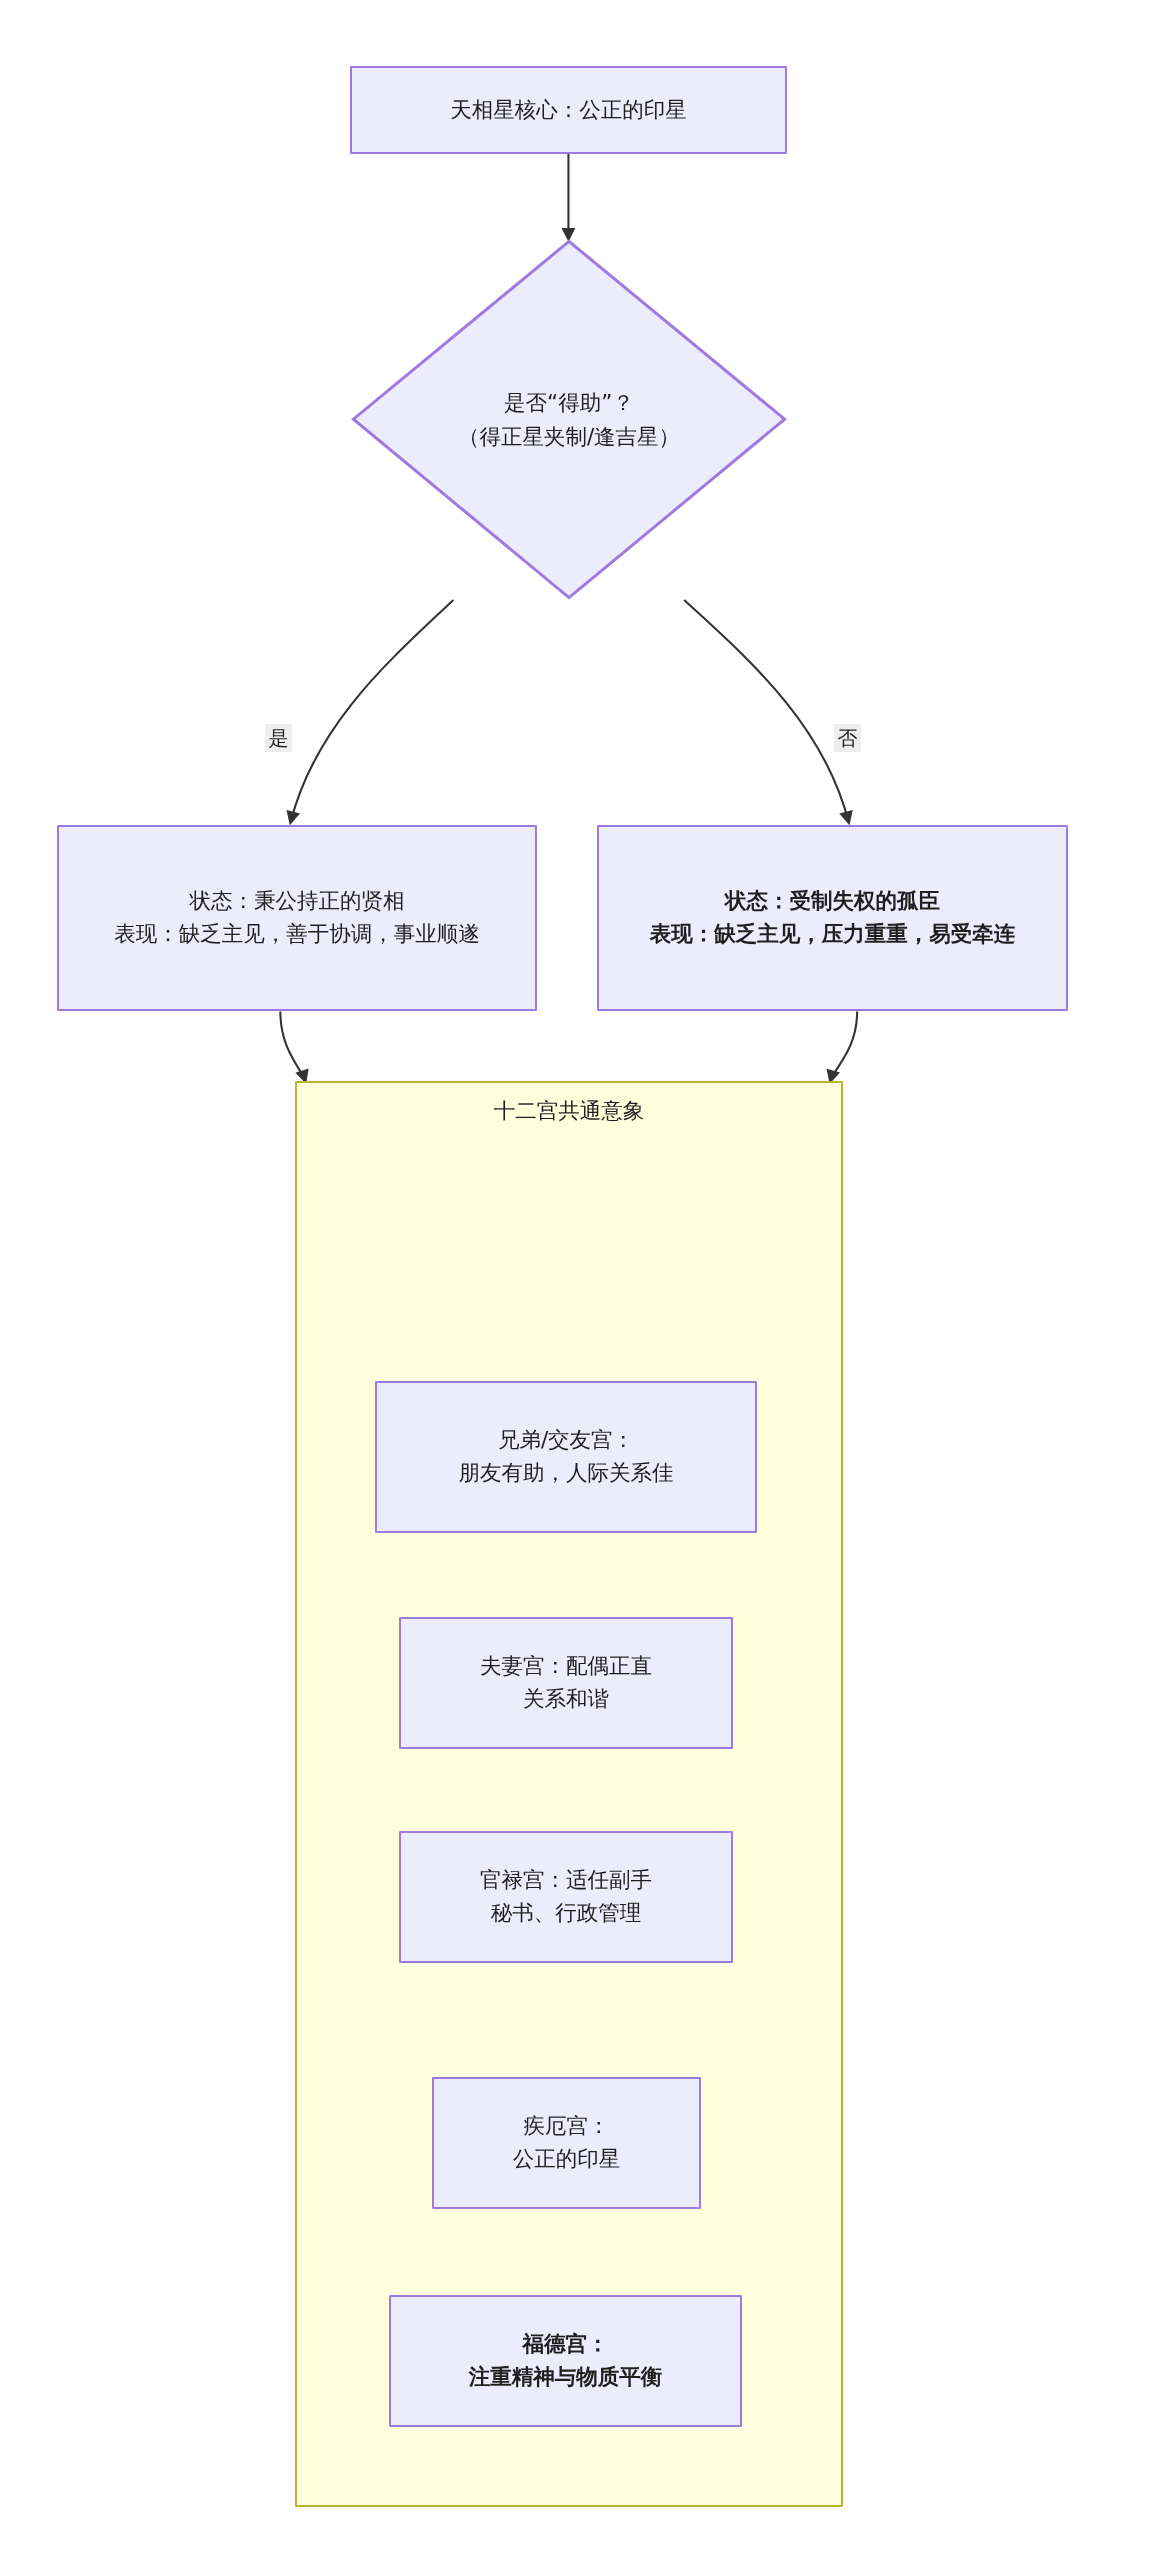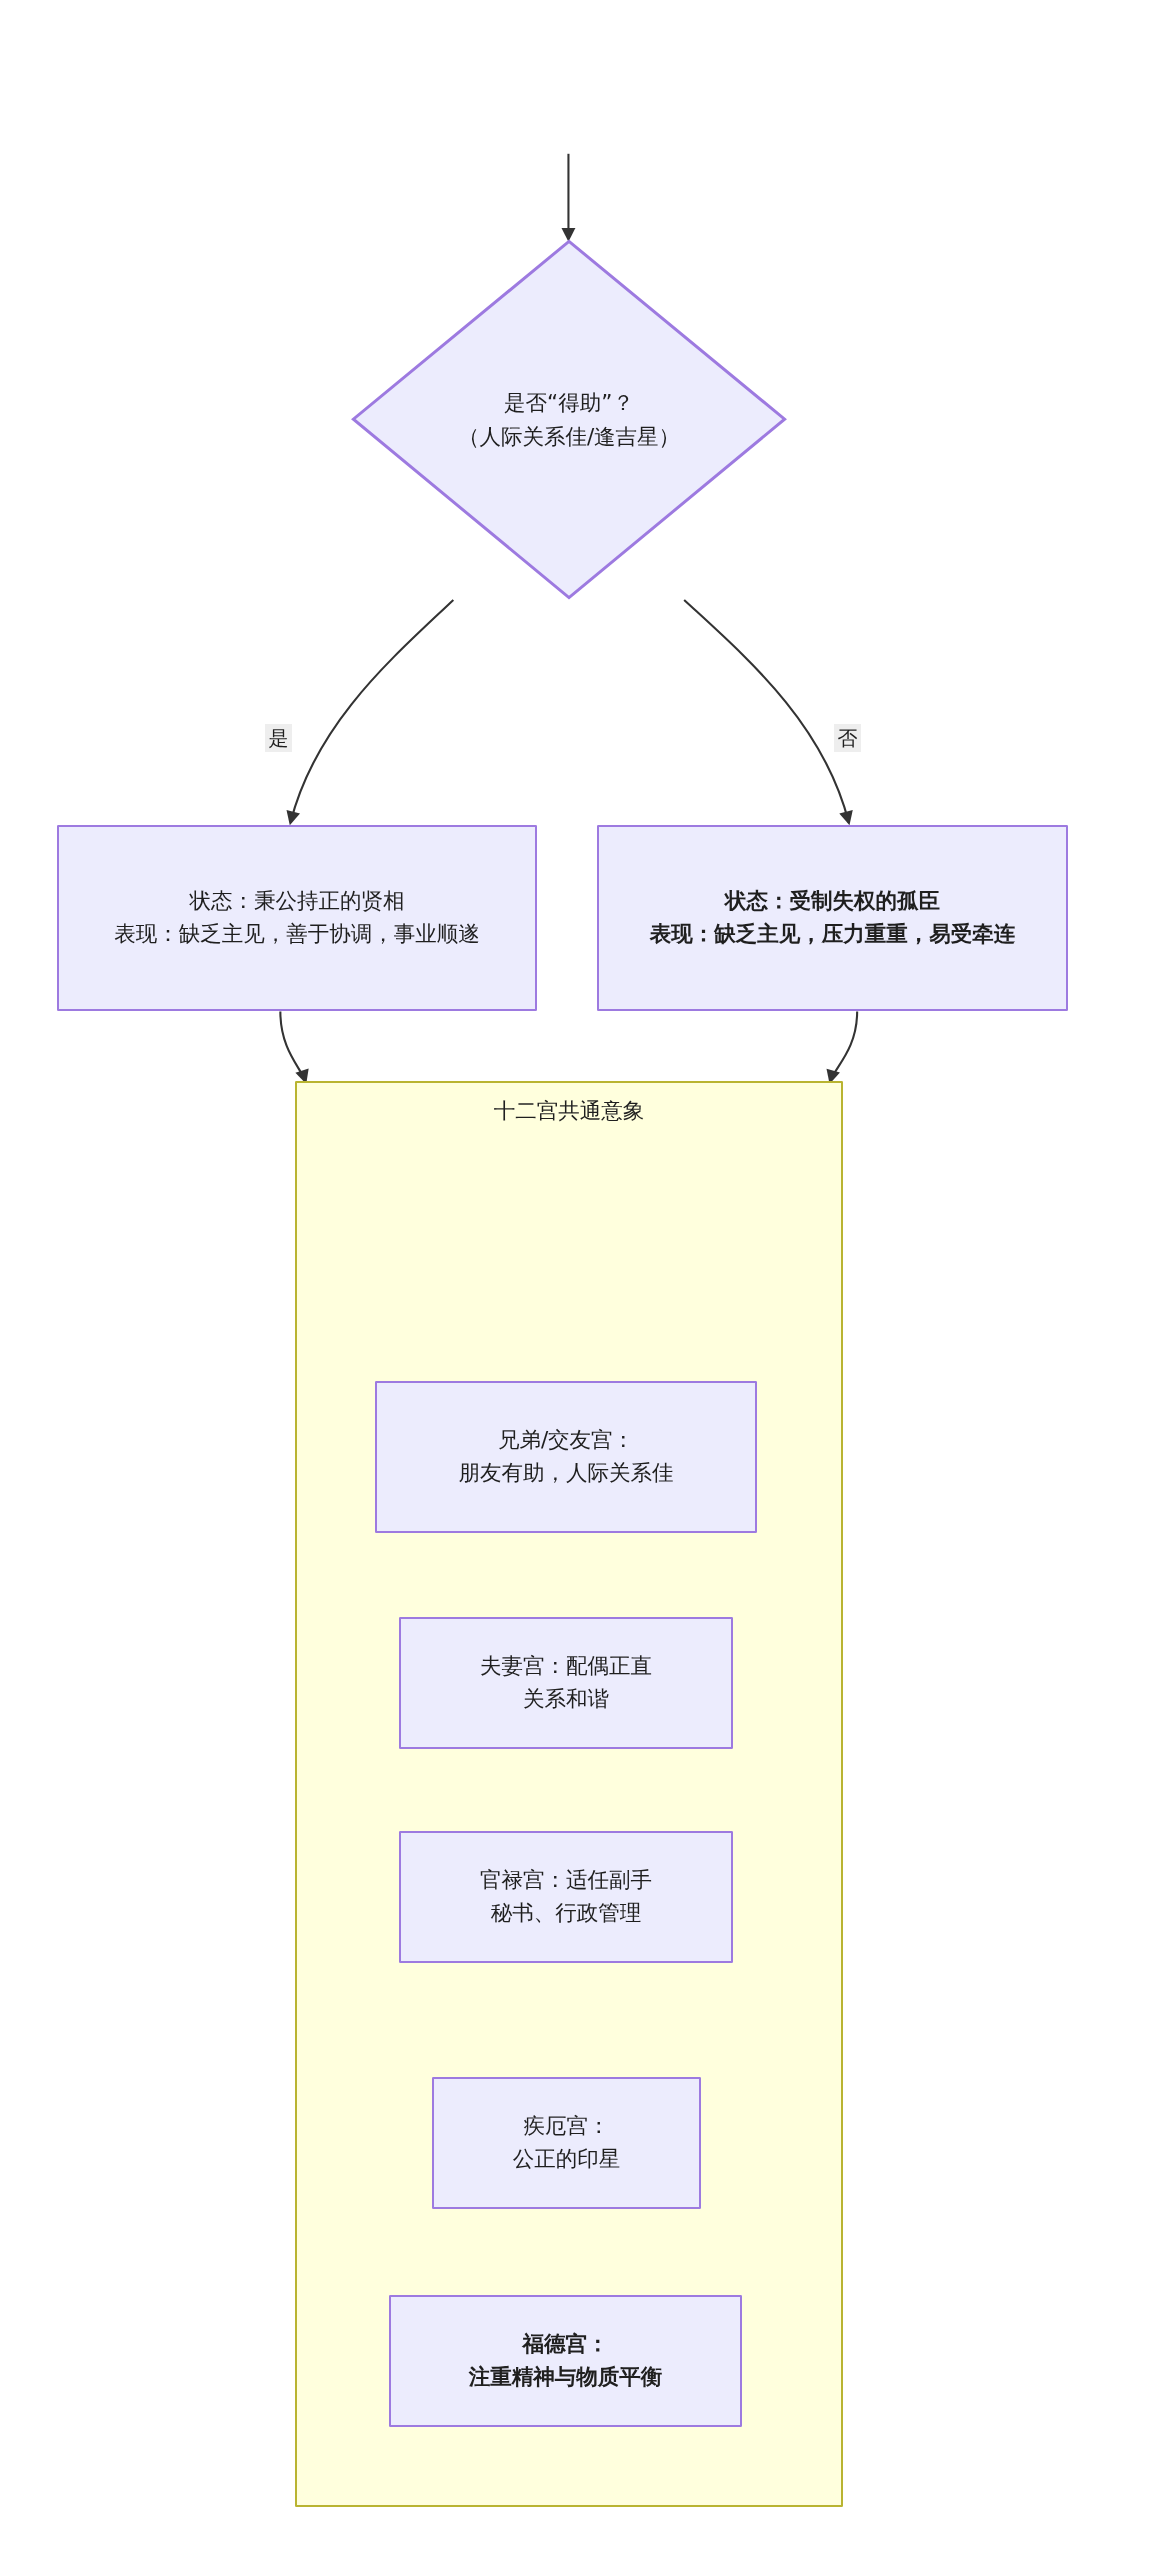--- a/index.html
+++ b/index.html
@@ -114,27 +114,30 @@
 
     <path d="M 760 1005 C 660 1100 530 1210 487 1378" stroke="#333333" stroke-width="3.5" fill="none" marker-end="url(#arrow)"></path>
 
     <path d="M 1147 1005 C 1250 1100 1380 1210 1423 1378" stroke="#333333" stroke-width="3.5" fill="none" marker-end="url(#arrow)"></path>
 
     <path d="M 470 1695 C 470 1760 505 1790 512 1812" stroke="#333333" stroke-width="3.5" fill="none" marker-end="url(#arrow)"></path>
 
     <path d="M 1437 1695 C 1437 1760 1398 1790 1392 1812" stroke="#333333" stroke-width="3.5" fill="none" marker-end="url(#arrow)"></path>
   </svg>
 
+  <div class="node" style="left:350px; top:66px; width:437px; height:88px;">
+    <span class="txt">天相星核心：公正的印星</span>
+  </div>
 
   <div class="diamond-wrap" style="left:351px; top:239px; width:436px; height:361px;">
     <svg class="diamond-shape" viewBox="0 0 730 605" preserveAspectRatio="none" xmlns="http://www.w3.org/2000/svg">
       <polygon points="365,4 726,302 365,601 4,302" fill="#ececfd" stroke="#9d7ae0" stroke-width="5"></polygon>
     </svg>
     <div class="diamond-label">是否“得助”？
-（人际关系佳/逢吉星）</div>
+（得正星夹制/逢吉星）</div>
   </div>
 
   <div class="edge-label" style="left:265px; top:724px;">是</div>
   <div class="edge-label" style="left:834px; top:724px;">否</div>
 
   <div class="node" style="left:57px; top:825px; width:480px; height:186px; padding:8.4px 33px;">
     <span class="txt">状态：秉公持正的贤相
 表现：缺乏主见，善于协调，事业顺遂</span>
   </div>
 

